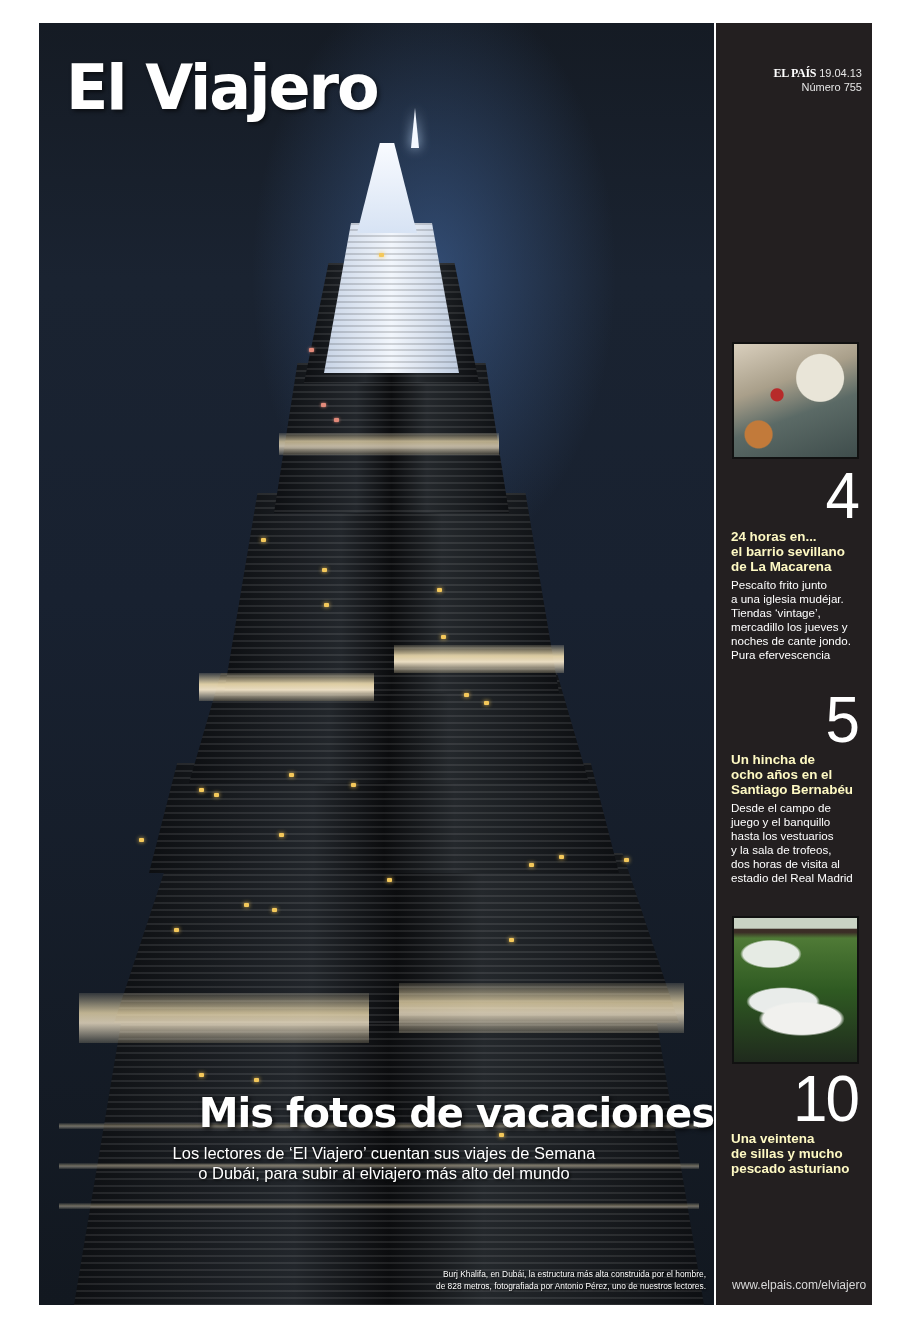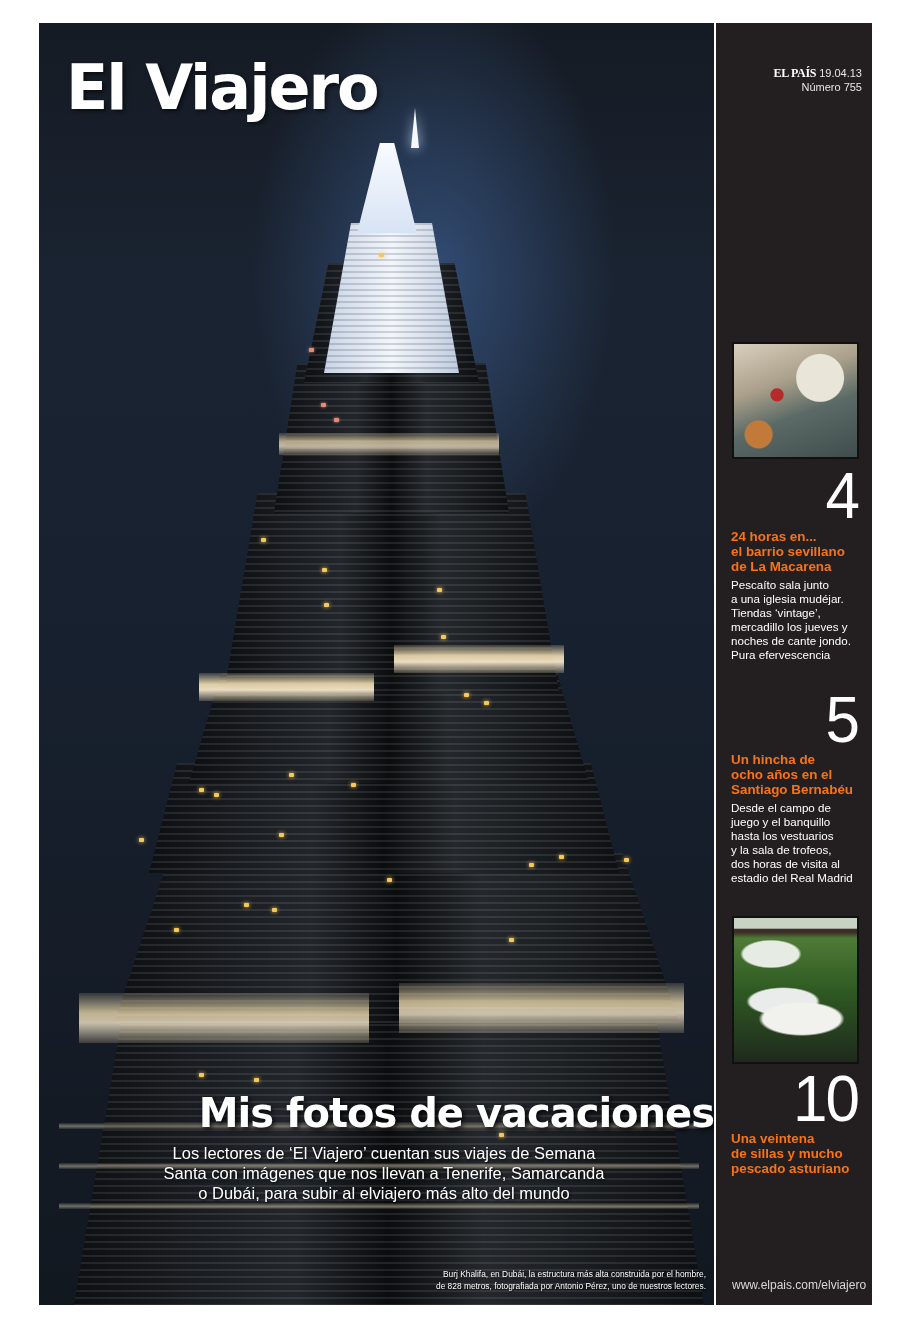--- a/index.html
+++ b/index.html
@@ -99,21 +99,21 @@
 
   .num {
     position: absolute; right: 14px; font-family: "DejaVu Sans", sans-serif; font-weight: normal;
     font-size: 62px; line-height: 62px; color: #ffffff; letter-spacing: -2px;
     transform: scaleY(1.05); -webkit-text-stroke: 0;
   }
   .num.thin { font-family: "Liberation Sans", sans-serif; font-weight: normal; }
   .story-title {
     position: absolute; left: 15px; width: 135px;
     font-family: "Liberation Sans", sans-serif; font-weight: bold; font-size: 13.4px; line-height: 15px;
-    color: #f97316;
+    color: #fef9c3;
   }
   .story-body {
     position: absolute; left: 15px; width: 140px;
     font-family: "Liberation Sans", sans-serif; font-size: 11.6px; line-height: 14px;
     color: #ffffff;
   }
   .url {
     position: absolute; left: 16px; width: 142px; text-align: left; top: 1255px;
     font-family: "Liberation Sans", sans-serif; font-size: 12px; color: #d8d8d8;
   }
@@ -172,21 +172,20 @@
     <div class="light" style="left:425px; top:670px;"></div>
     <div class="light" style="left:445px; top:678px;"></div>
     <div class="light" style="left:312px; top:760px;"></div>
   </div>
 
   <div class="masthead">El Viajero</div>
 
   <div class="headline">Mis fotos de vacaciones</div>
   <div class="deck">
     <div>Los lectores de ‘El Viajero’ cuentan sus viajes de Semana</div>
-    <div>Santa con imágenes que nos llevan a Tenerife, Samarcanda</div>
     <div>o Dubái, para subir al elviajero más alto del mundo</div>
   </div>
   <div class="caption">
     <div>Burj Khalifa, en Dubái, la estructura más alta construida por el hombre,</div>
     <div>de 828 metros, fotografiada por Antonio Pérez, uno de nuestros lectores.</div>
   </div>
 </div>
 
 <div class="sidebar">
   <div class="brand">
@@ -195,21 +194,21 @@
   </div>
 
   <div class="thumb shop"></div>
   <div class="num thin" style="top:442px;">4</div>
   <div class="story-title" style="top:506px;">
     <div>24 horas en...</div>
     <div>el barrio sevillano</div>
     <div>de La Macarena</div>
   </div>
   <div class="story-body" style="top:555px;">
-    <div>Pescaíto sala junto</div>
+    <div>Pescaíto frito junto</div>
     <div>a una iglesia mudéjar.</div>
     <div>Tiendas ‘vintage’,</div>
     <div>mercadillo los jueves y</div>
     <div>noches de cante jondo.</div>
     <div>Pura efervescencia</div>
   </div>
 
   <div class="num thin" style="top:666px;">5</div>
   <div class="story-title" style="top:729px;">
     <div>Un hincha de</div>

